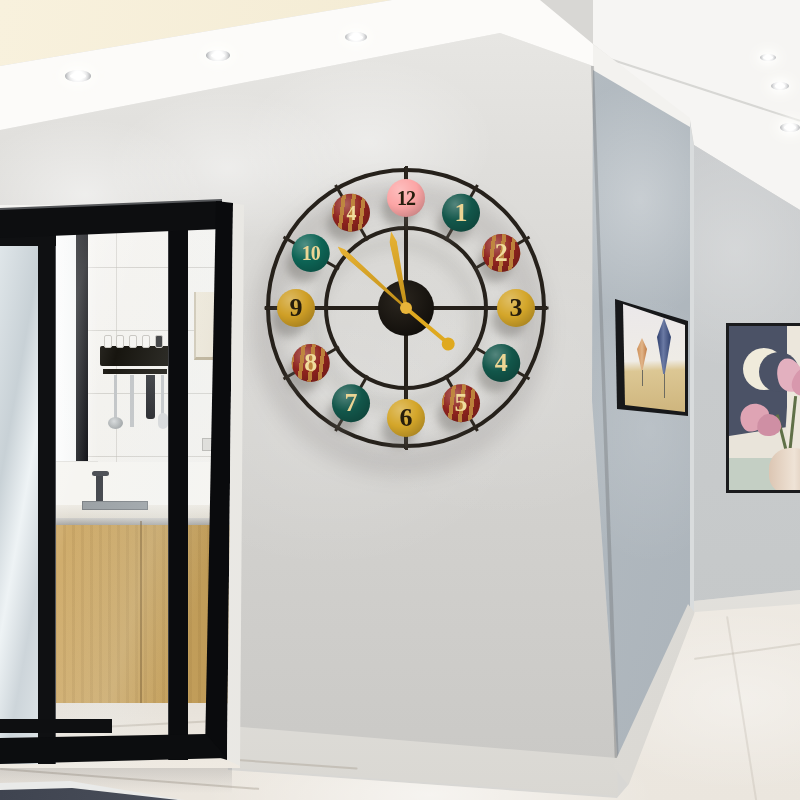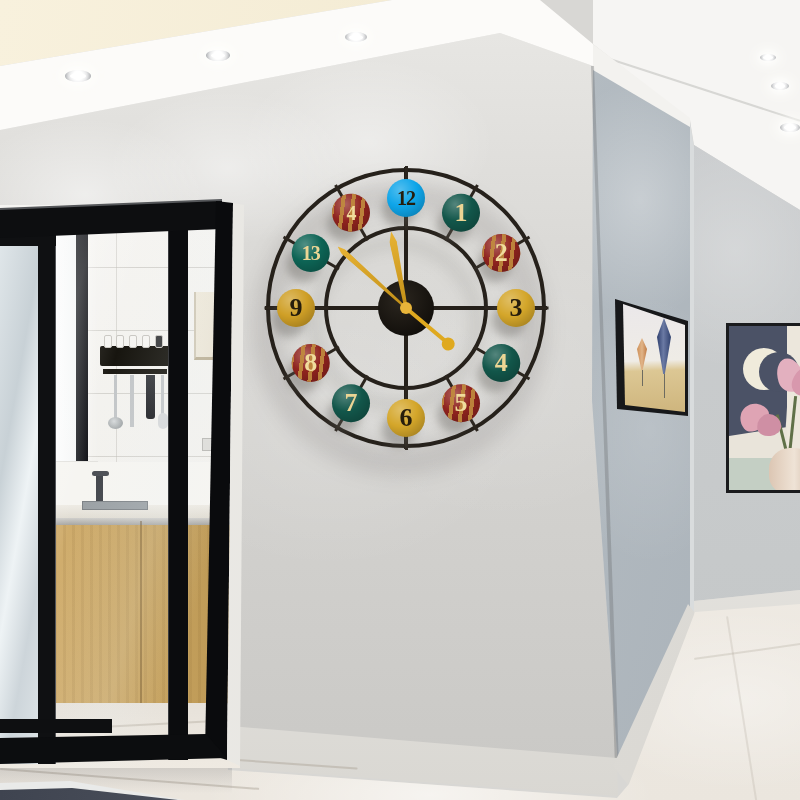--- a/index.html
+++ b/index.html
@@ -266,21 +266,21 @@
     <div class="clock-spoke" style="transform: rotate(60deg) translateY(-110px);"></div>
     <div class="clock-spoke" style="transform: rotate(90deg) translateY(-110px);"></div>
     <div class="clock-spoke" style="transform: rotate(120deg) translateY(-110px);"></div>
     <div class="clock-spoke" style="transform: rotate(150deg) translateY(-110px);"></div>
     <div class="clock-spoke" style="transform: rotate(180deg) translateY(-110px);"></div>
     <div class="clock-spoke" style="transform: rotate(210deg) translateY(-110px);"></div>
     <div class="clock-spoke" style="transform: rotate(240deg) translateY(-110px);"></div>
     <div class="clock-spoke" style="transform: rotate(270deg) translateY(-110px);"></div>
     <div class="clock-spoke" style="transform: rotate(300deg) translateY(-110px);"></div>
     <div class="clock-spoke" style="transform: rotate(330deg) translateY(-110px);"></div>
-    <div class="clock-disc two-digit" style="transform: rotate(0deg) translateY(-110px) rotate(0deg); background: #0ea5e9;">
+    <div class="clock-disc two-digit" style="transform: rotate(0deg) translateY(-110px) rotate(0deg); background: #fca5a5;">
         <span style="color: rgb(38, 29, 12);">12</span>
       </div>
     <div class="clock-disc" style="transform: rotate(30deg) translateY(-110px) rotate(-30deg); background: rgb(18, 86, 74);">
         <span style="color: rgb(236, 213, 148);">1</span>
       </div>
     <div class="clock-disc striped" style="transform: rotate(60deg) translateY(-110px) rotate(-60deg); background: rgb(143, 35, 30);">
         <span style="color: rgb(240, 220, 156);">2</span>
       </div>
     <div class="clock-disc" style="transform: rotate(90deg) translateY(-110px) rotate(-90deg); background: rgb(212, 166, 42);">
         <span style="color: rgb(38, 29, 12);">3</span>
@@ -297,21 +297,21 @@
     <div class="clock-disc" style="transform: rotate(210deg) translateY(-110px) rotate(-210deg); background: rgb(18, 86, 74);">
         <span style="color: rgb(236, 213, 148);">7</span>
       </div>
     <div class="clock-disc striped" style="transform: rotate(240deg) translateY(-110px) rotate(-240deg); background: rgb(143, 35, 30);">
         <span style="color: rgb(240, 220, 156);">8</span>
       </div>
     <div class="clock-disc" style="transform: rotate(270deg) translateY(-110px) rotate(-270deg); background: rgb(207, 159, 38);">
         <span style="color: rgb(38, 29, 12);">9</span>
       </div>
     <div class="clock-disc two-digit" style="transform: rotate(300deg) translateY(-110px) rotate(-300deg); background: rgb(13, 100, 85);">
-        <span style="color: rgb(236, 213, 148);">13</span>
+        <span style="color: rgb(236, 213, 148);">10</span>
       </div>
     <div class="clock-disc striped two-digit" style="transform: rotate(330deg) translateY(-110px) rotate(-330deg); background: rgb(143, 35, 30);">
         <span style="color: rgb(240, 220, 156);">4</span>
       </div>
     <div id="hub"></div>
     <div id="hand-minute" class="hand" style="transform: rotate(-48deg);"></div>
     <div id="hand-hour" class="hand" style="transform: rotate(-11deg);"></div>
     <div id="hand-second" class="hand" style="transform: rotate(130deg);">
         <div class="drop"></div>
       </div>

